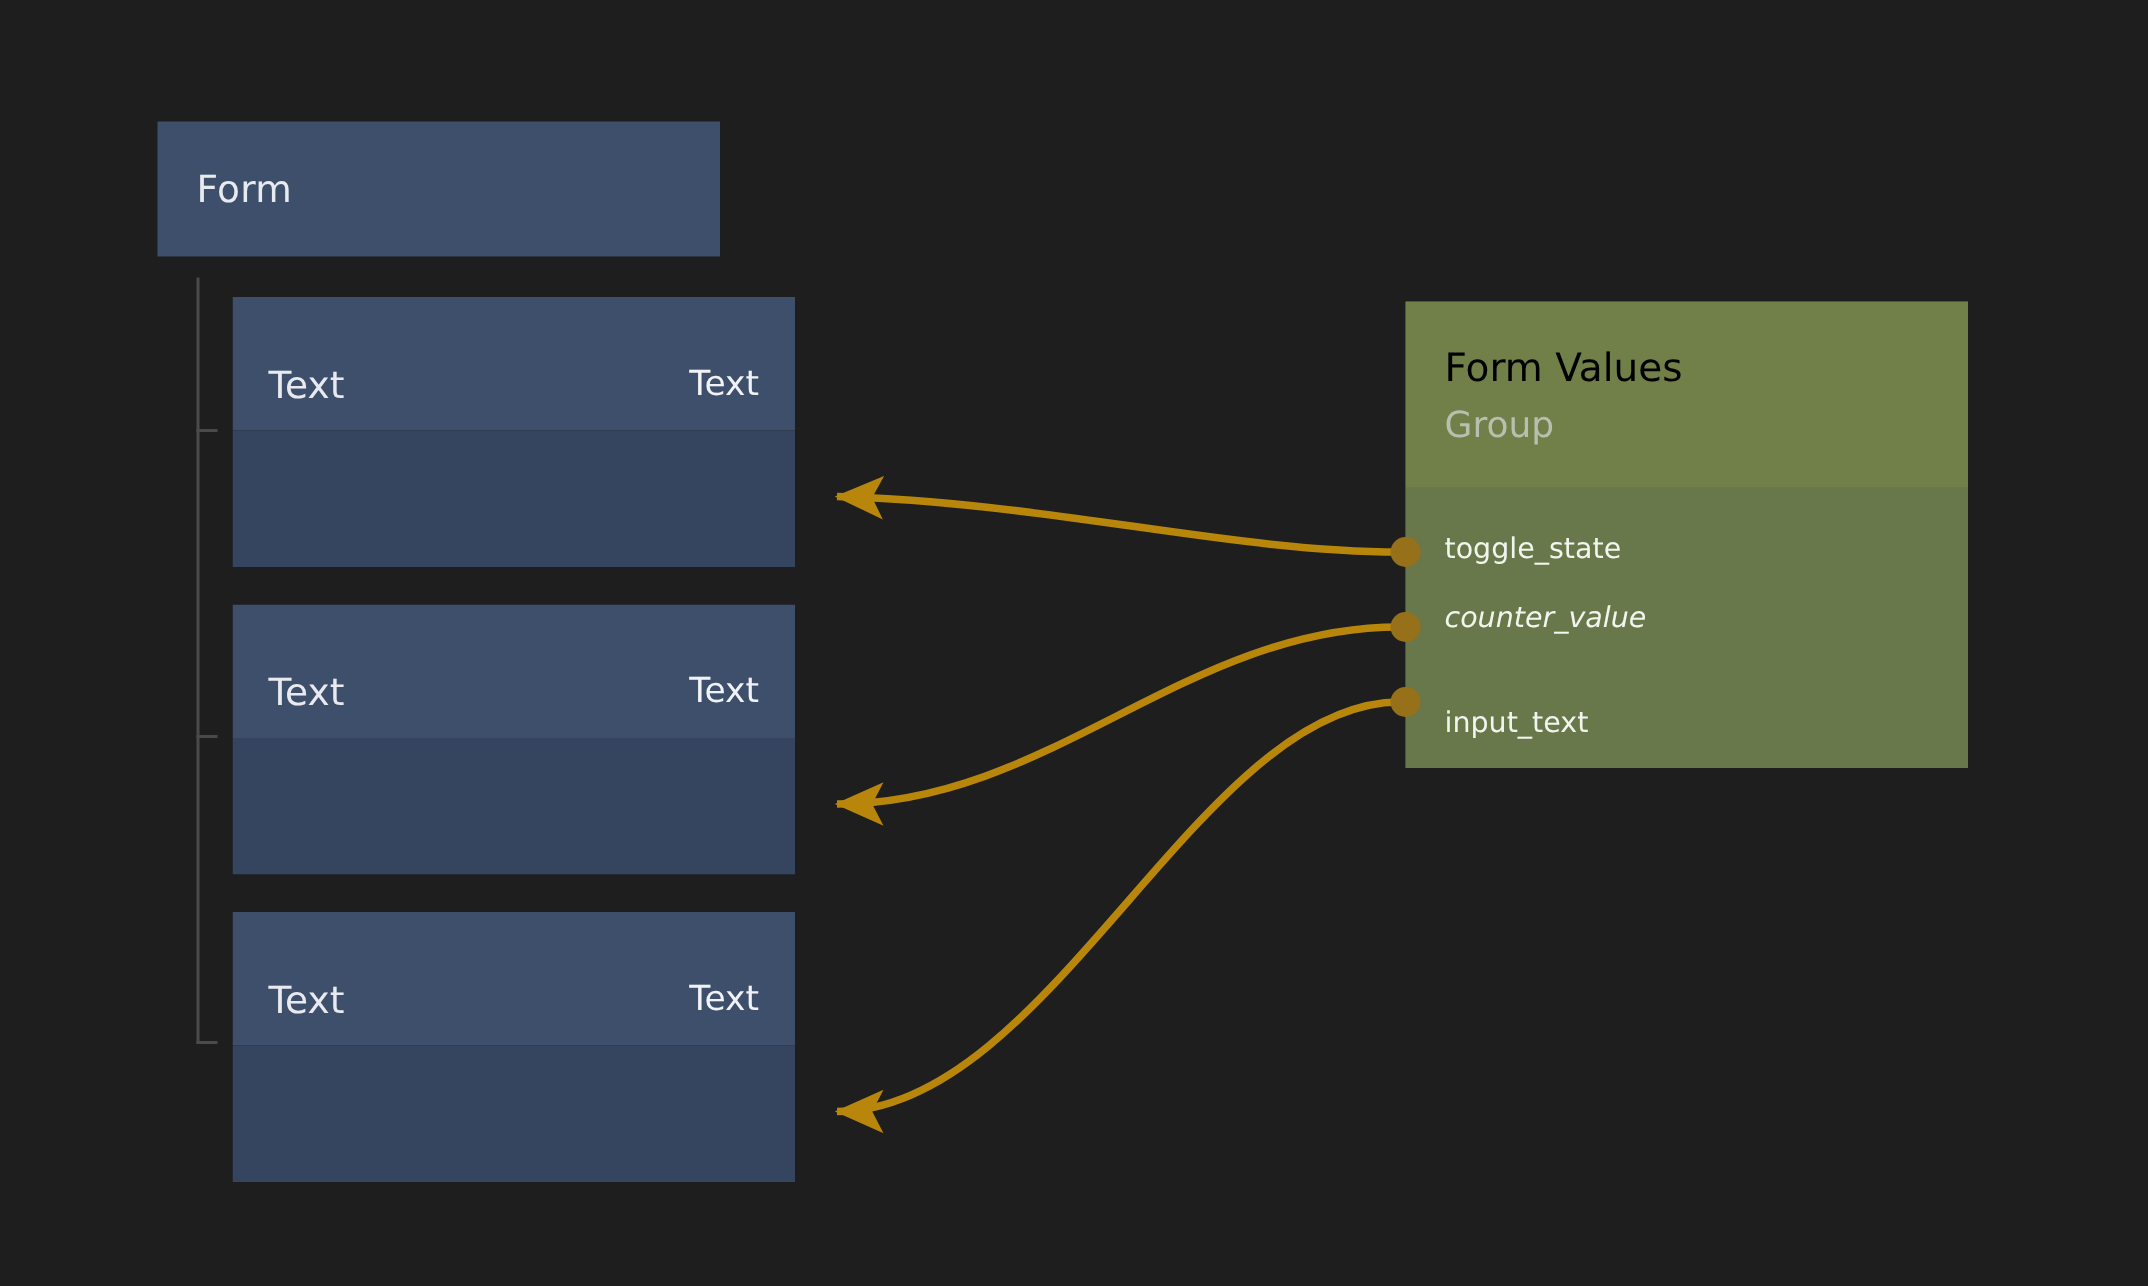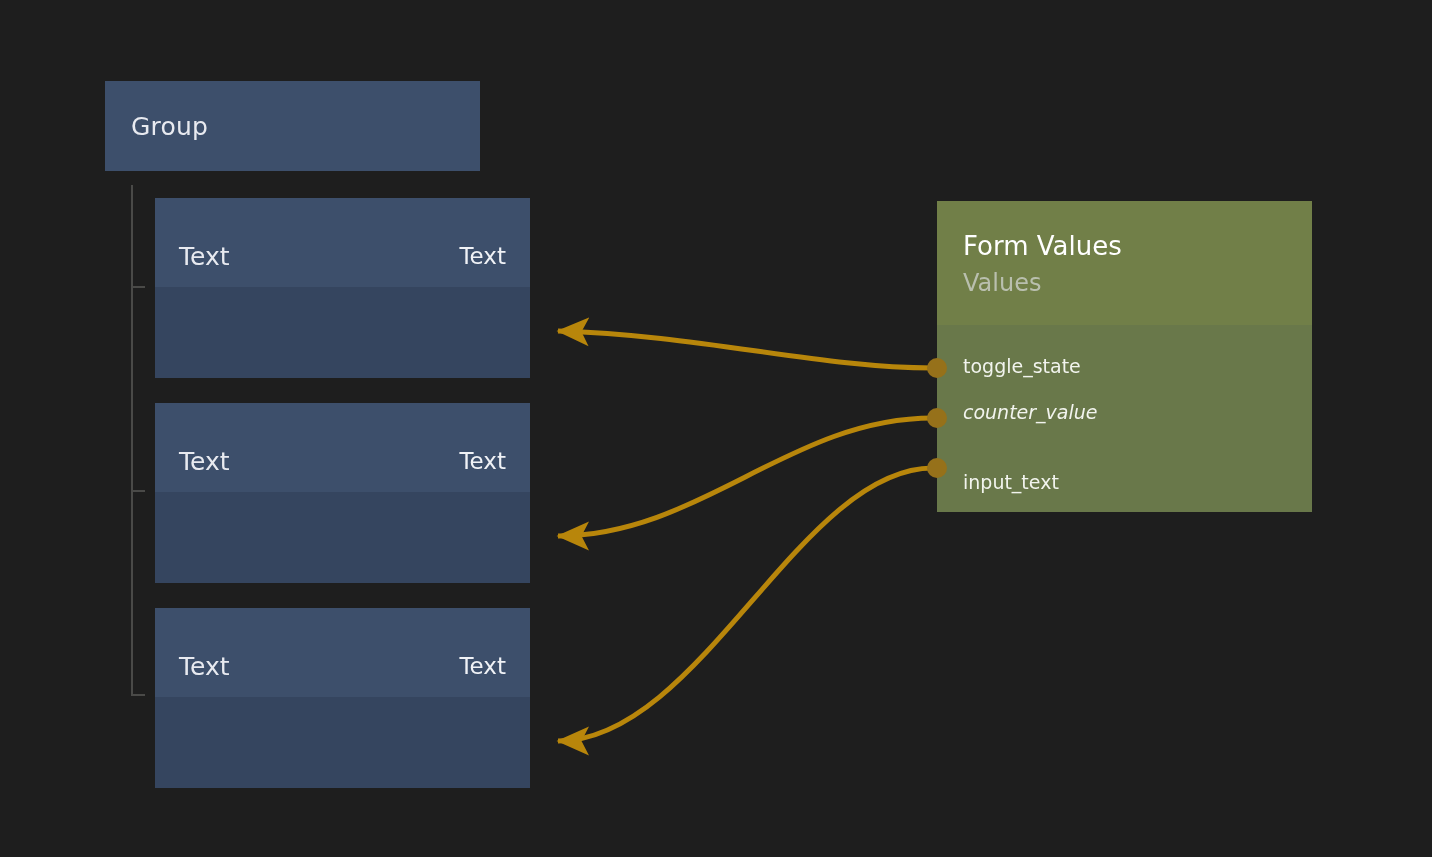--- a/index.html
+++ b/index.html
@@ -117,21 +117,21 @@
     left: 0;
     top: 124px;
     width: 100%;
     bottom: 0;
     background: #69784a;
   }
   .object-node .obj-title {
     position: absolute;
     left: 26px;
     top: 30px;
-    color: #ffffff;
+    color: #000000;
     font-size: 26px;
     font-weight: 400;
     white-space: nowrap;
   }
   .object-node .obj-subtitle {
     position: absolute;
     left: 26px;
     top: 68px;
     color: #b9bfae;
     font-size: 24px;
@@ -175,21 +175,21 @@
     </defs>
 
     <path d="M 933 368 C 820 368, 700 335, 558 331" fill="none" stroke="#b8860b" stroke-width="5" stroke-linecap="butt" marker-end="url(#arrowLeft)"></path>
 
     <path d="M 933 418 C 790 418, 700 536, 558 536" fill="none" stroke="#b8860b" stroke-width="5" stroke-linecap="butt" marker-end="url(#arrowLeft)"></path>
 
     <path d="M 933 468 C 800 468, 700 741, 558 741" fill="none" stroke="#b8860b" stroke-width="5" stroke-linecap="butt" marker-end="url(#arrowLeft)"></path>
   </svg>
 
   <div class="node group-node" style="left:105px; top:81px; width:375px; height:90px;">
-    <div class="group-title">Group</div>
+    <div class="group-title">Form</div>
   </div>
 
   <div class="node child-node" style="left:155px; top:198px; width:375px; height:180px;">
     <div class="child-header"></div>
     <div class="child-body"></div>
     <div class="child-title">Text</div>
     <div class="child-port-label">Text</div>
   </div>
 
   <div class="node child-node" style="left:155px; top:403px; width:375px; height:180px;">
@@ -203,21 +203,21 @@
     <div class="child-header"></div>
     <div class="child-body"></div>
     <div class="child-title">Text</div>
     <div class="child-port-label">Text</div>
   </div>
 
   <div class="node object-node" style="left:937px; top:201px; width:375px; height:311px;">
     <div class="obj-header"></div>
     <div class="obj-body"></div>
     <div class="obj-title">Form Values</div>
-    <div class="obj-subtitle">Values</div>
+    <div class="obj-subtitle">Group</div>
 
     <div class="obj-field" style="top:154px;">toggle_state</div>
     <div class="obj-field" style="top:200px;font-style:italic;">counter_value</div>
     <div class="obj-field" style="top:270px;">input_text</div>
   </div>
 
   <div class="port-dot" style="left:927px; top:358px;"></div>
   <div class="port-dot" style="left:927px; top:408px;"></div>
   <div class="port-dot" style="left:927px; top:458px;"></div>
 

